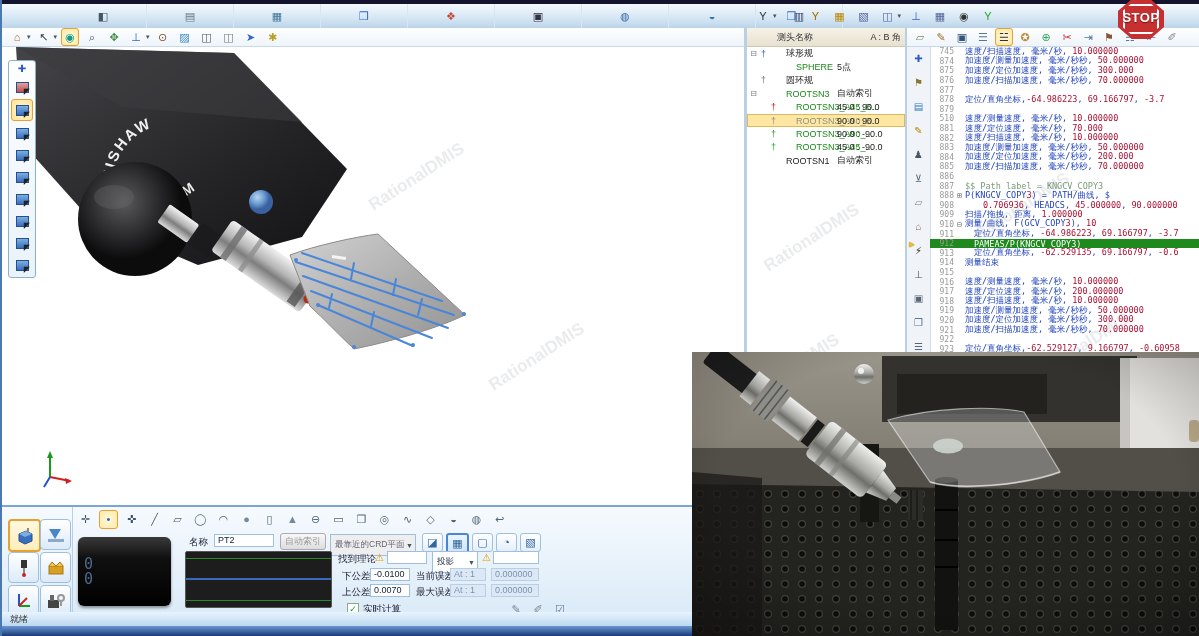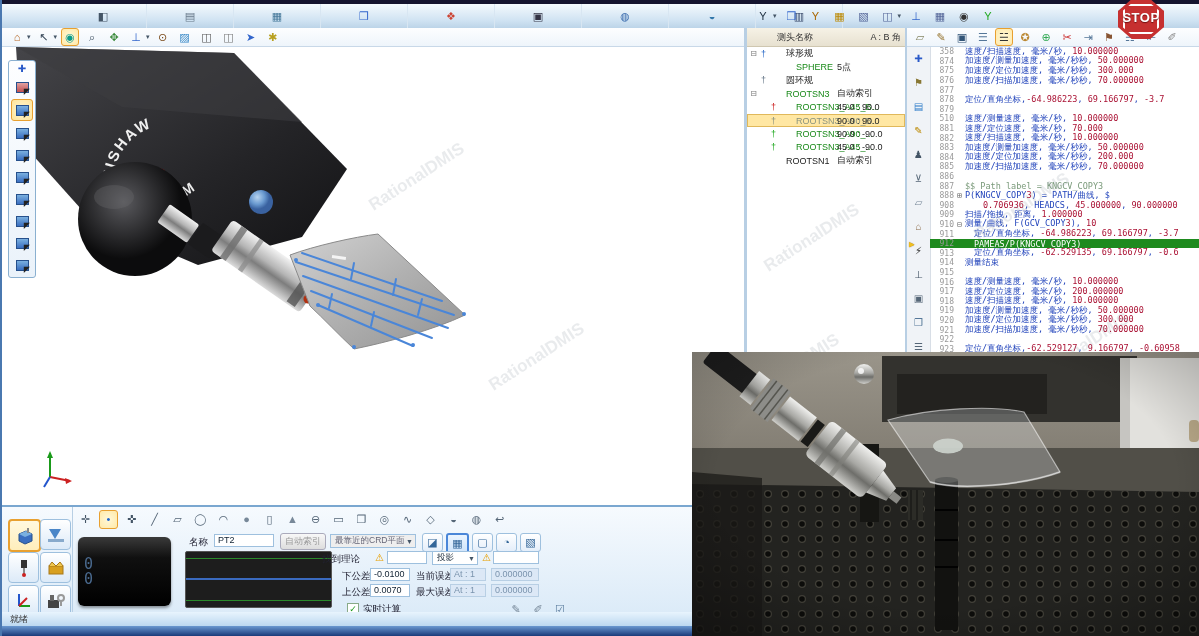--- a/index.html
+++ b/index.html
@@ -90,21 +90,21 @@
   #display00 .smallcol{display:flex;flex-direction:column;color:#4a6a8f;font-size:15px;
      font-family:"DejaVu Sans Mono",monospace;line-height:.95;padding-left:6px;}
   #display00 .bigd{flex:1;text-align:center;color:#35d39a;font-size:44px;font-weight:bold;
      font-family:"DejaVu Sans Mono",monospace;letter-spacing:2px;margin-top:-3px;}
   .flabel{position:absolute;font-size:9.5px;color:#223;}
   .finput{position:absolute;height:13px;border:1px solid #9ec0de;background:#fff;font-size:9px;color:#123;
      padding:0 3px;box-sizing:border-box;font-family:inherit;}
   .fdis{background:#dce8f6;color:#7a93ad;border:1px solid #b8cfe4;}
   .fbtn{position:absolute;height:15px;border:1px solid #aab;border-radius:3px;color:#999;
      background:linear-gradient(#f8f8f8,#ddd);font-size:9px;display:flex;align-items:center;justify-content:center;}
-  .fdd{position:absolute;height:14px;border:1px solid #9ec0de;background:#eee;font-size:8.5px;color:#667;
+  .fdd{position:absolute;height:22px;border:1px solid #9ec0de;background:#eee;font-size:8.5px;color:#667;
      display:flex;align-items:center;padding:0 2px 0 4px;justify-content:space-between;box-sizing:border-box;}
   .fdd.white{background:#fff;color:#123;}
   .warn{position:absolute;color:#e8a000;font-size:10px;}
   #graphbox{position:absolute;left:183px;top:44px;width:145px;height:55px;background:#1d1d1d;
      border:1px solid #555;border-radius:2px;overflow:hidden;}
   #graphbox .gl{position:absolute;left:0;width:100%;height:1px;background:#2a8a2a;}
   #graphbox .bl{position:absolute;left:0;width:100%;height:2px;background:#3a6abf;}
   #viewtabs{position:absolute;left:420px;top:26px;display:flex;gap:3px;}
   #viewtabs .ic{width:19px;height:17px;font-size:11px;color:#369;background:linear-gradient(#fff,#e4eefa);border:1px solid #9ec0de;}
   #viewtabs .ic.on{border:2px solid #4a86d8;background:linear-gradient(#eaf4ff,#cfe4fa);}
@@ -438,21 +438,21 @@
         <span class="ic" style="color: rgb(85, 102, 119);">▣</span>
         <span class="ic" style="color: rgb(85, 119, 153);">❐</span>
         <span class="ic" style="color: rgb(85, 102, 119);">☰</span>
         <span class="ic" style="color: rgb(119, 136, 153);">✎</span>
         <span class="ic" style="color: rgb(119, 136, 153);">✐</span>
         <span class="ic" style="color: rgb(119, 136, 153);">▭</span>
         <span class="ic" style="color: rgb(119, 136, 153);">⊞</span>
       </div>
     <div id="codelines">
         <div class="cl">
-          <span class="g">358</span>
+          <span class="g">745</span>
           <span class="exp"></span>
           <span class="t" style="padding-left: 0px;">速度/扫描速度, 毫米/秒, <span class="n">10.000000</span></span>
         </div>
         <div class="cl">
           <span class="g">874</span>
           <span class="exp"></span>
           <span class="t" style="padding-left: 0px;">加速度/测量加速度, 毫米/秒秒, <span class="n">50.000000</span></span>
         </div>
         <div class="cl">
           <span class="g">875</span>
@@ -727,21 +727,21 @@
         <span class="ic">◔</span>
         <span class="ic">▧</span>
       </div>
 
     <div id="graphbox">
       <div class="gl" style="top:6px;"></div>
         <div class="gl" style="bottom:6px;"></div>
         <div class="bl" style="top:26px;"></div>
     </div>
 
-    <div class="flabel" style="left:320px;top:46px;">找到理论</div>
+    <div class="flabel" style="left:336px;top:46px;">找到理论</div>
     <div class="warn" style="left:373px;top:45px;">⚠</div>
     <div class="finput" style="left:385px;top:44px;width:40px;"></div>
     <div class="fdd white" style="left:430px;top:44px;width:46px;">
       <span>投影</span>
         <span class="ddarrow">▼</span>
     </div>
     <div class="warn" style="left:480px;top:45px;">⚠</div>
     <div class="finput" style="left:491px;top:44px;width:46px;"></div>
 
     <div class="flabel" style="left:340px;top:63px;">下公差</div>

